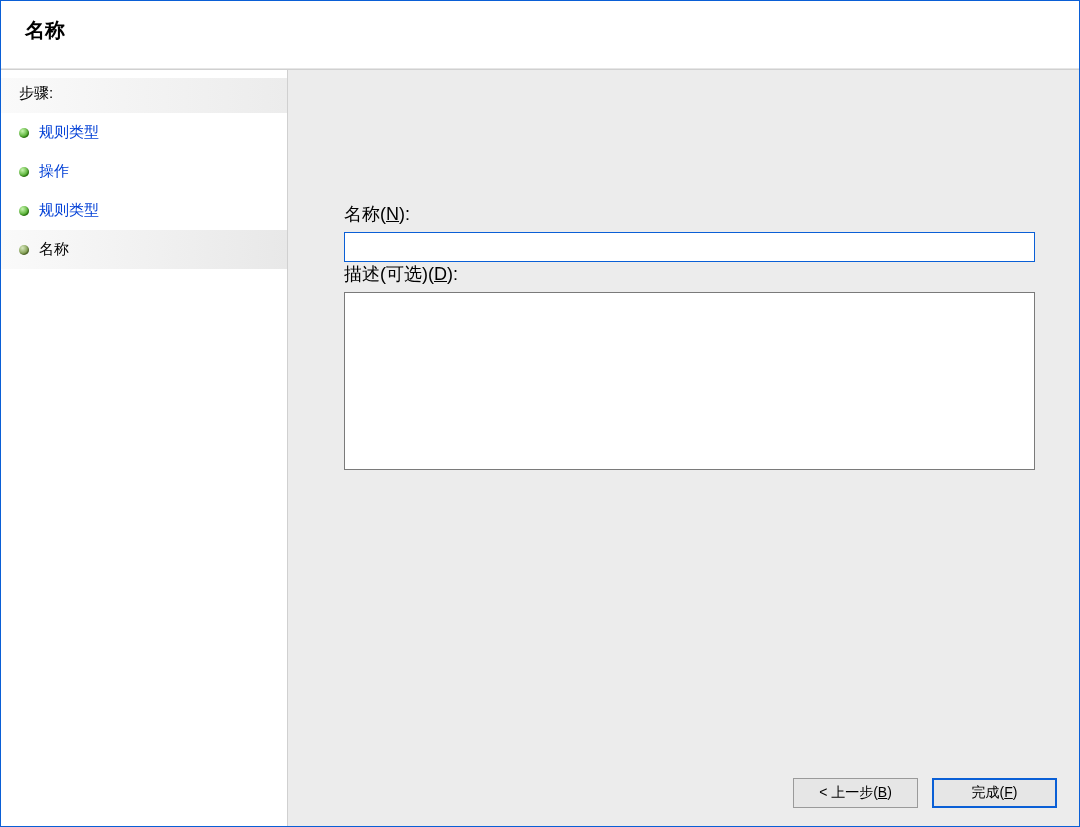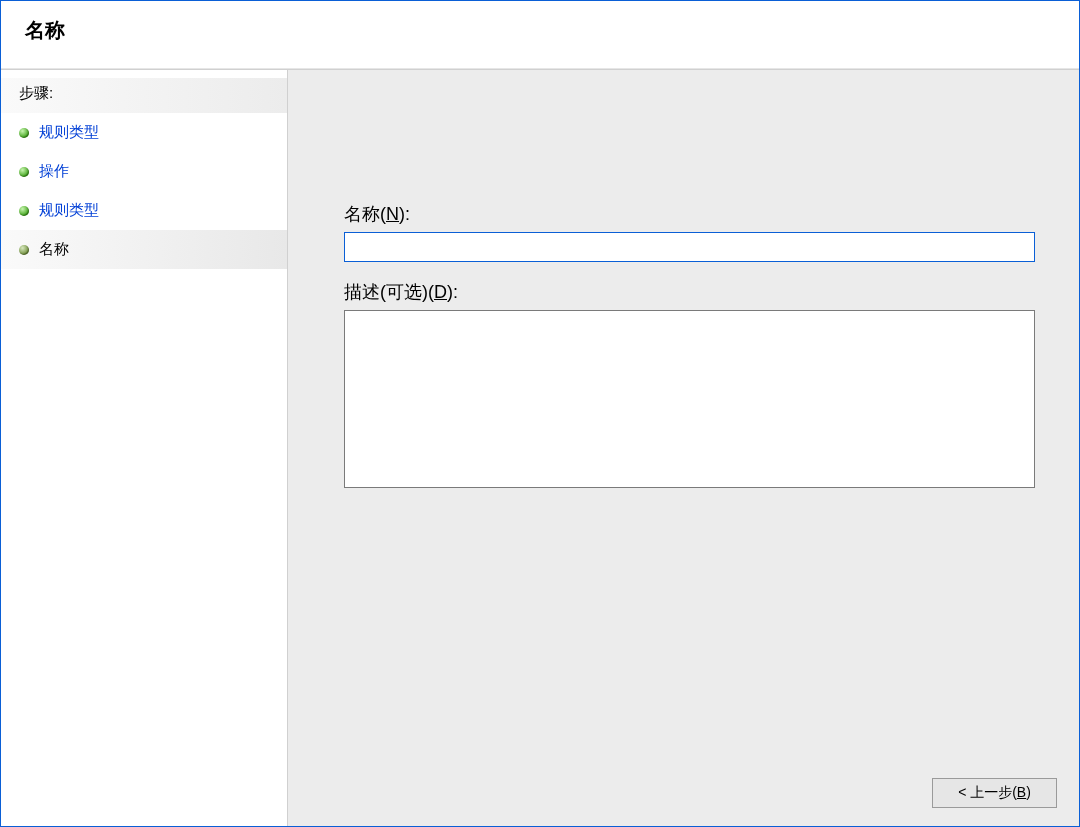--- a/index.html
+++ b/index.html
@@ -107,21 +107,21 @@
   }
   .field-label .ul { text-decoration: underline; }
   .name-input {
     width: 100%; height: 30px;
     border: 1px solid #0a5fd6;
     background: #ffffff;
     font-size: 14px;
     padding: 2px 6px;
     outline: none;
   }
-  .desc-label { margin-top: 18px; }
+  .desc-label { }
   .desc-area {
     width: 100%; height: 178px;
     border: 1px solid #7a7a7a;
     background: #ffffff;
     resize: none;
     font-family: inherit; font-size: 14px;
     padding: 4px 6px;
     outline: none;
   }
   .button-row {
@@ -189,17 +189,20 @@
         <div class="field-label desc-label">
           <span>描述(可选)(</span><span class="ul">D</span><span>):</span>
         </div>
         <textarea class="desc-area" value="" style=""></textarea>
       </div>
 
       <div class="button-row">
         <button class="btn">
           <span>&lt; 上一步(</span><span class="ul">B</span><span>)</span>
         </button>
+        <button class="btn default">
+          <span>完成(</span><span class="ul">F</span><span>)</span>
+        </button>
       </div>
 
     </div>
   </div>
 </div>
 
 </body></html>

